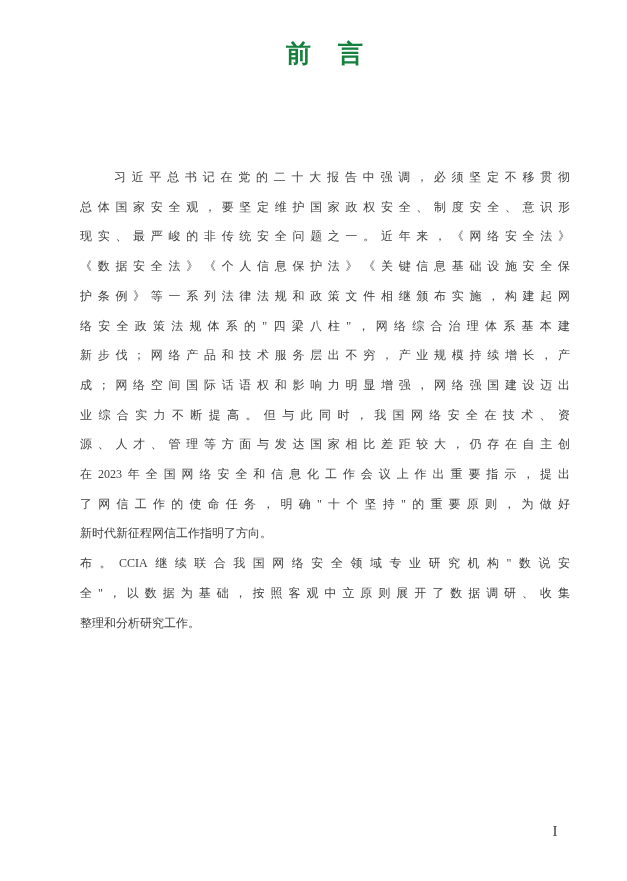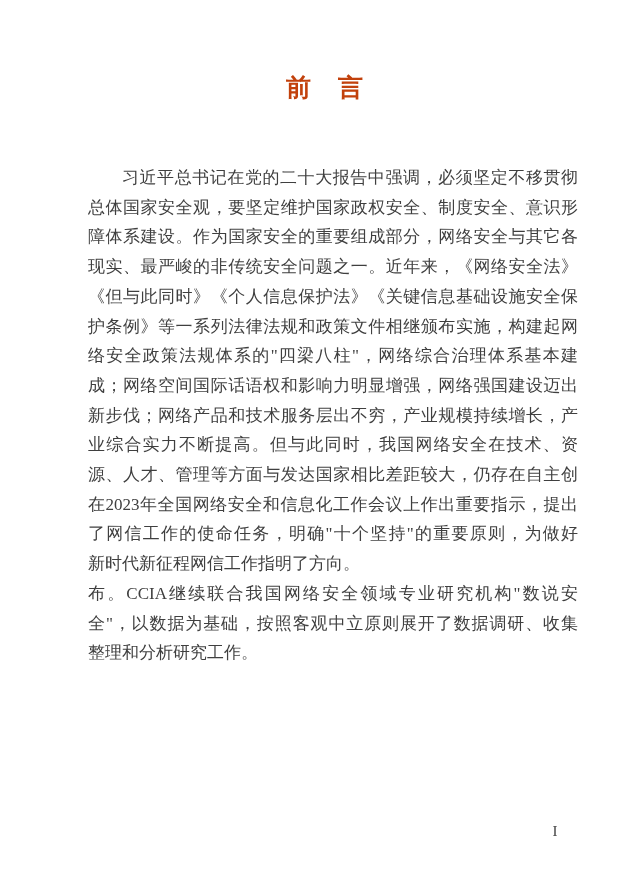--- a/index.html
+++ b/index.html
@@ -17,34 +17,34 @@
     color: #3f3f3f;
   }
   .content {
     position: absolute;
     left: 80px;
     top: 0;
     width: 490px;
   }
   .title {
     margin: 0;
-    padding-top: 72px;
+    padding-top: 38px;
     font-size: 25px;
     line-height: 32px;
     font-weight: bold;
     text-align: center;
-    color: #c2410c;
+    color: #15803d;
     letter-spacing: 1px;
   }
   .body {
     position: absolute;
-    left: 8px;
+    left: 0;
     top: 163px;
     width: 490px;
-    font-size: 17px;
+    font-size: 12px;
     line-height: 29.7px;
     font-family: Liberation Serif, serif;
   }
   .line {
     text-align: justify;
     text-align-last: justify;
     white-space: nowrap;
   }
   .line.indent {
     text-indent: 34px;
@@ -64,27 +64,26 @@
 </style>
 </head>
 <body>
 
 <div class="page">
   <div class="content">
     <h1 class="title">前　言</h1>
     <div class="body" id="doc-body">
         <div class="line indent">习近平总书记在党的二十大报告中强调，必须坚定不移贯彻</div>
         <div class="line">总体国家安全观，要坚定维护国家政权安全、制度安全、意识形</div>
-        <div class="line">障体系建设。作为国家安全的重要组成部分，网络安全与其它各</div>
         <div class="line">现实、最严峻的非传统安全问题之一。近年来，《网络安全法》</div>
-        <div class="line">《但与此同时》《个人信息保护法》《关键信息基础设施安全保</div>
+        <div class="line">《数据安全法》《个人信息保护法》《关键信息基础设施安全保</div>
         <div class="line">护条例》等一系列法律法规和政策文件相继颁布实施，构建起网</div>
         <div class="line">络安全政策法规体系的"四梁八柱"，网络综合治理体系基本建</div>
+        <div class="line">新步伐；网络产品和技术服务层出不穷，产业规模持续增长，产</div>
         <div class="line">成；网络空间国际话语权和影响力明显增强，网络强国建设迈出</div>
-        <div class="line">新步伐；网络产品和技术服务层出不穷，产业规模持续增长，产</div>
         <div class="line">业综合实力不断提高。但与此同时，我国网络安全在技术、资</div>
         <div class="line">源、人才、管理等方面与发达国家相比差距较大，仍存在自主创</div>
         <div class="line">在2023年全国网络安全和信息化工作会议上作出重要指示，提出</div>
         <div class="line">了网信工作的使命任务，明确"十个坚持"的重要原则，为做好</div>
         <div class="line para-end">新时代新征程网信工作指明了方向。</div>
         <div class="line">布。CCIA继续联合我国网络安全领域专业研究机构"数说安</div>
         <div class="line">全"，以数据为基础，按照客观中立原则展开了数据调研、收集</div>
         <div class="line para-end">整理和分析研究工作。</div>
       </div>
   </div>

